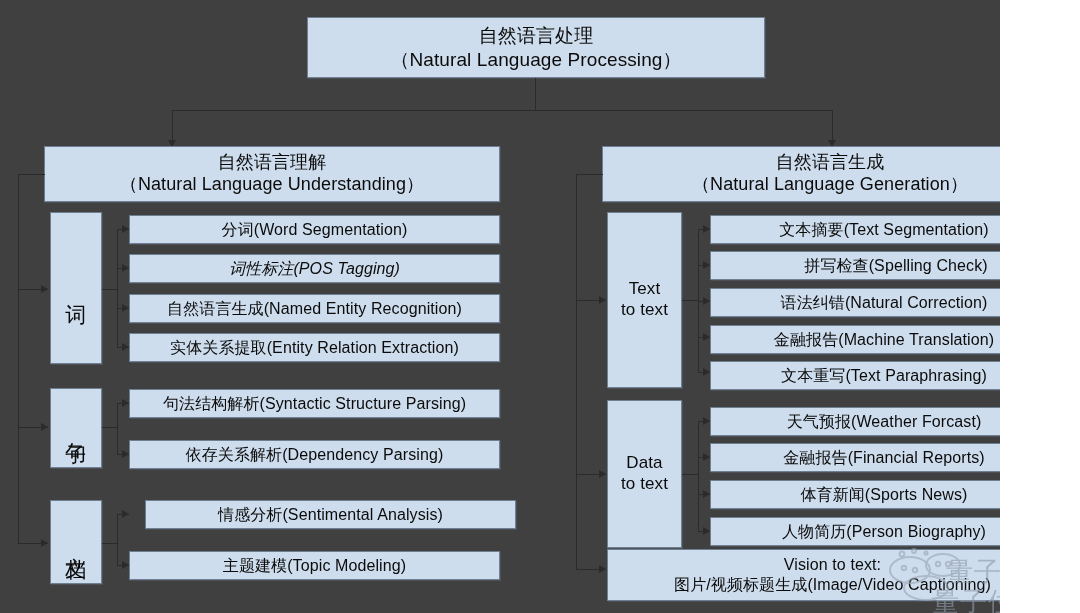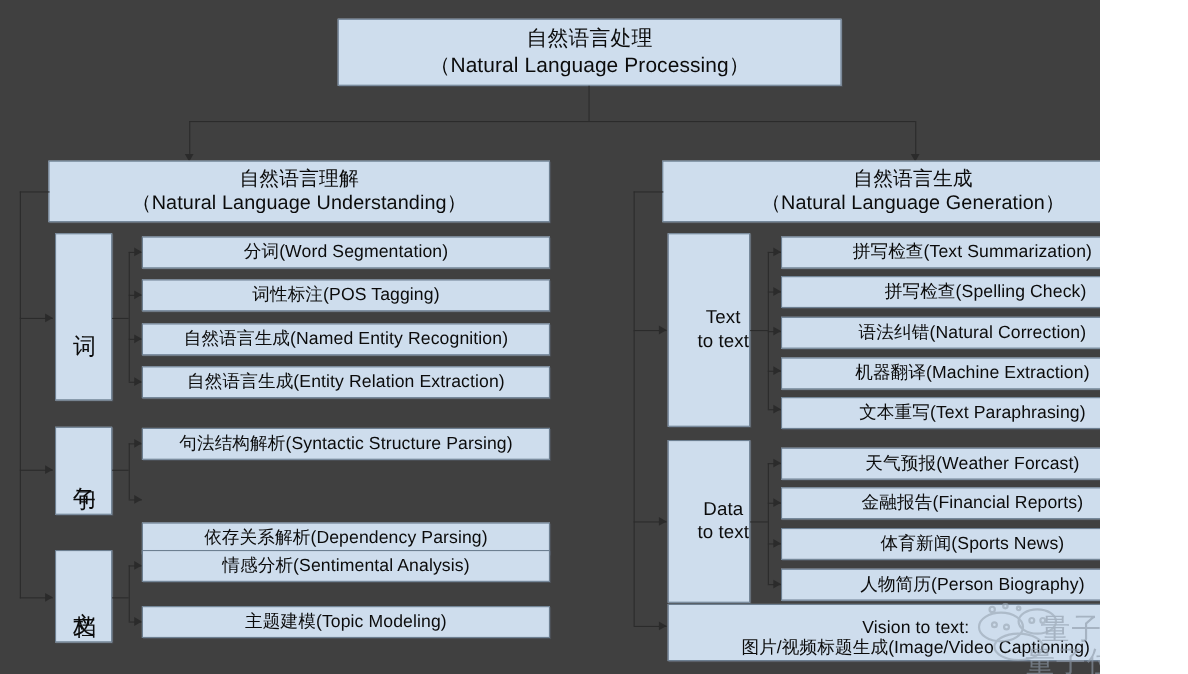--- a/index.html
+++ b/index.html
@@ -32,21 +32,21 @@
   }
   .box span { display: block; }
   .root   { font-size: 19px; }
   .branch { font-size: 18px; }
   .cat    { font-size: 21px; }
   .cat.vert {
     writing-mode: vertical-rl;
     text-orientation: upright;
     letter-spacing: 2px;
   }
-  .stage2 { font-size: 17px; justify-content: flex-end; }
+  .stage2 { font-size: 17px; }
   .leaf   { font-size: 16px; }
   .wide   { font-size: 16px; }
 
   
   .ln {
     position: absolute;
     background: #2b2b2b;
   }
   .h { height: 1.4px; }
   .v { width: 1.4px; }
@@ -131,58 +131,58 @@
   <div class="ln h" style="left:117px; top:308px; width:12px;"></div>
   <div class="ln h" style="left:117px; top:347px; width:12px;"></div>
   <div class="arrow" style="left:122px; top:225px;"></div>
   <div class="arrow" style="left:122px; top:264px;"></div>
   <div class="arrow" style="left:122px; top:304px;"></div>
   <div class="arrow" style="left:122px; top:343px;"></div>
 
   <div class="box leaf" style="left:129px; top:215px; width:371px; height:29px;">
     <span>分词(Word Segmentation)</span>
   </div>
-  <div class="box leaf" style="left:129px; top:254px; width:371px; height:29px;">
+  <div class="box leaf" style="left:129px; top:254px; width:371px; height:29px;font-style:italic;">
     <span>词性标注(POS Tagging)</span>
   </div>
   <div class="box leaf" style="left:129px; top:294px; width:371px; height:29px;">
     <span>自然语言生成(Named Entity Recognition)</span>
   </div>
   <div class="box leaf" style="left:129px; top:333px; width:371px; height:29px;">
-    <span>自然语言生成(Entity Relation Extraction)</span>
+    <span>实体关系提取(Entity Relation Extraction)</span>
   </div>
 
   <div class="box cat vert" style="left:50px; top:388px; width:52px; height:80px;">
     <span>句子</span>
   </div>
   <div class="ln h" style="left:102px; top:427px; width:15px;"></div>
   <div class="ln v" style="left:117px; top:403px; height:51px;"></div>
   <div class="ln h" style="left:117px; top:403px; width:12px;"></div>
   <div class="ln h" style="left:117px; top:454px; width:12px;"></div>
   <div class="arrow" style="left:122px; top:399px;"></div>
   <div class="arrow" style="left:122px; top:450px;"></div>
 
   <div class="box leaf" style="left:129px; top:389px; width:371px; height:29px;">
     <span>句法结构解析(Syntactic Structure Parsing)</span>
   </div>
-  <div class="box leaf" style="left:129px; top:440px; width:371px; height:29px;margin-top:35px;">
+  <div class="box leaf" style="left:129px; top:440px; width:371px; height:29px;">
     <span>依存关系解析(Dependency Parsing)</span>
   </div>
 
   <div class="box cat vert" style="left:50px; top:500px; width:52px; height:84px;">
     <span>文档</span>
   </div>
   <div class="ln h" style="left:102px; top:543px; width:15px;"></div>
   <div class="ln v" style="left:117px; top:514px; height:51px;"></div>
   <div class="ln h" style="left:117px; top:514px; width:12px;"></div>
   <div class="ln h" style="left:117px; top:565px; width:12px;"></div>
   <div class="arrow" style="left:122px; top:510px;"></div>
   <div class="arrow" style="left:122px; top:561px;"></div>
 
-  <div class="box leaf" style="left:129px; top:500px; width:371px; height:29px;">
+  <div class="box leaf" style="left:145px; top:500px; width:371px; height:29px;">
     <span>情感分析(Sentimental Analysis)</span>
   </div>
   <div class="box leaf" style="left:129px; top:551px; width:371px; height:29px;">
     <span>主题建模(Topic Modeling)</span>
   </div>
 
   <div class="box branch" style="left:602px; top:146px; width:456px; height:56px;">
     <div>
       <span>自然语言生成</span>
       <span>（Natural Language Generation）</span>
@@ -211,30 +211,30 @@
   <div class="ln h" style="left:698px; top:301px; width:12px;"></div>
   <div class="ln h" style="left:698px; top:337px; width:12px;"></div>
   <div class="ln h" style="left:698px; top:372px; width:12px;"></div>
   <div class="arrow" style="left:703px; top:225px;"></div>
   <div class="arrow" style="left:703px; top:261px;"></div>
   <div class="arrow" style="left:703px; top:297px;"></div>
   <div class="arrow" style="left:703px; top:333px;"></div>
   <div class="arrow" style="left:703px; top:368px;"></div>
 
   <div class="box leaf" style="left:710px; top:215px; width:348px; height:29px;">
-    <span>拼写检查(Text Summarization)</span>
+    <span>文本摘要(Text Segmentation)</span>
   </div>
   <div class="box leaf" style="left:710px; top:251px; width:348px; height:29px;padding-left:24px;">
     <span>拼写检查(Spelling Check)</span>
   </div>
   <div class="box leaf" style="left:710px; top:288px; width:348px; height:29px;">
     <span>语法纠错(Natural Correction)</span>
   </div>
   <div class="box leaf" style="left:710px; top:325px; width:348px; height:29px;">
-    <span>机器翻译(Machine Extraction)</span>
+    <span>金融报告(Machine Translation)</span>
   </div>
   <div class="box leaf" style="left:710px; top:361px; width:348px; height:29px;">
     <span>文本重写(Text Paraphrasing)</span>
   </div>
 
   <div class="box stage2" style="left:607px; top:400px; width:75px; height:148px;">
     <div>
       <span>Data</span>
       <span>to text</span>
     </div>
@@ -256,21 +256,21 @@
   <div class="box leaf" style="left:710px; top:443px; width:348px; height:29px;">
     <span>金融报告(Financial Reports)</span>
   </div>
   <div class="box leaf" style="left:710px; top:480px; width:348px; height:29px;">
     <span>体育新闻(Sports News)</span>
   </div>
   <div class="box leaf" style="left:710px; top:517px; width:348px; height:29px;justify-content:center;">
     <span>人物简历(Person Biography)</span>
   </div>
 
-  <div class="box wide" style="left:607px; top:549px; width:451px; height:52px;align-items:flex-end;">
+  <div class="box wide" style="left:607px; top:549px; width:451px; height:52px;">
     <div>
       <span>Vision to text:</span>
       <span>图片/视频标题生成(Image/Video Captioning)</span>
     </div>
   </div>
 
   <div id="watermark">
     <svg width="190" height="71" viewBox="0 0 190 71">
       <g fill="none" stroke="#9aa6b4" stroke-width="2">
         <ellipse cx="22" cy="22" rx="20" ry="13"></ellipse>

